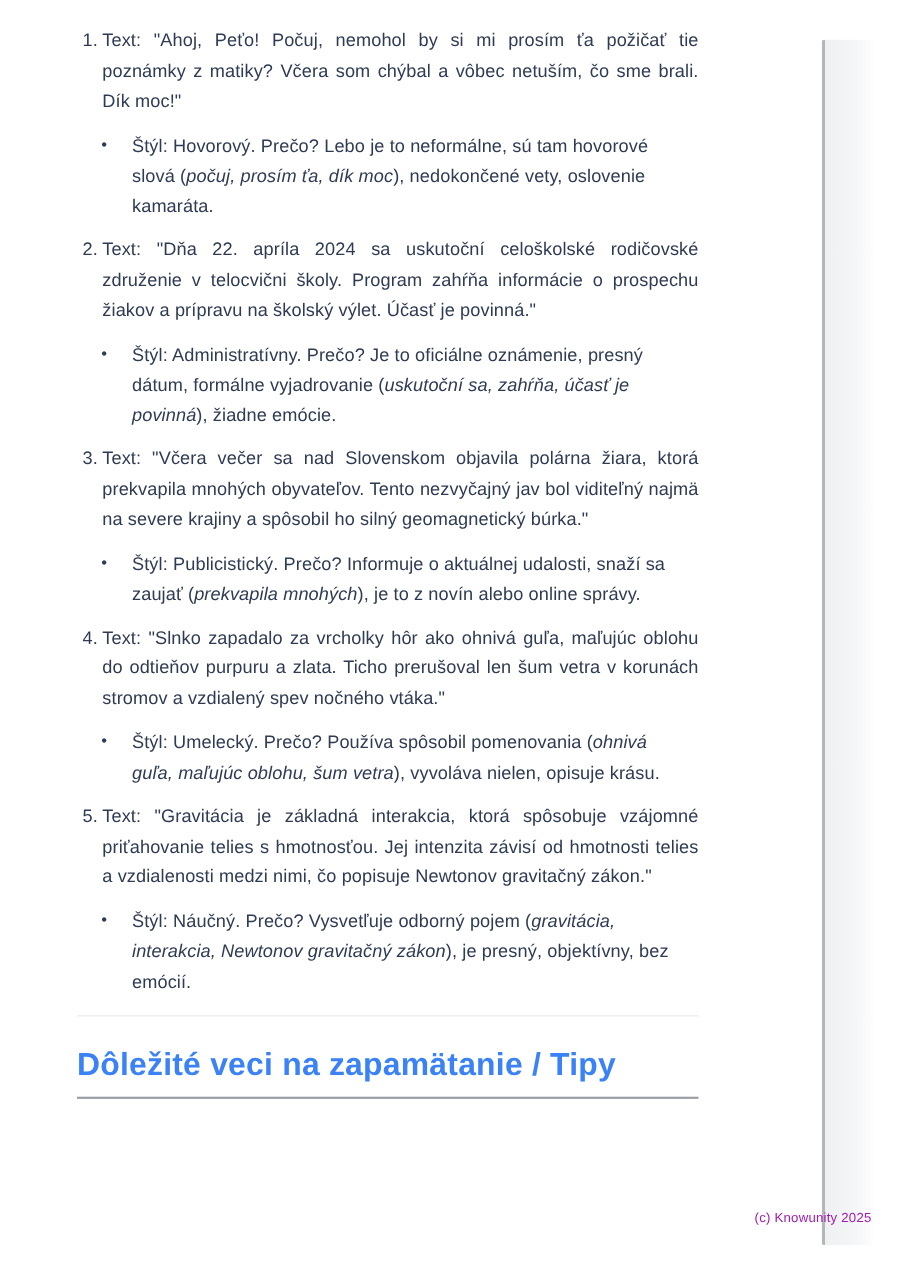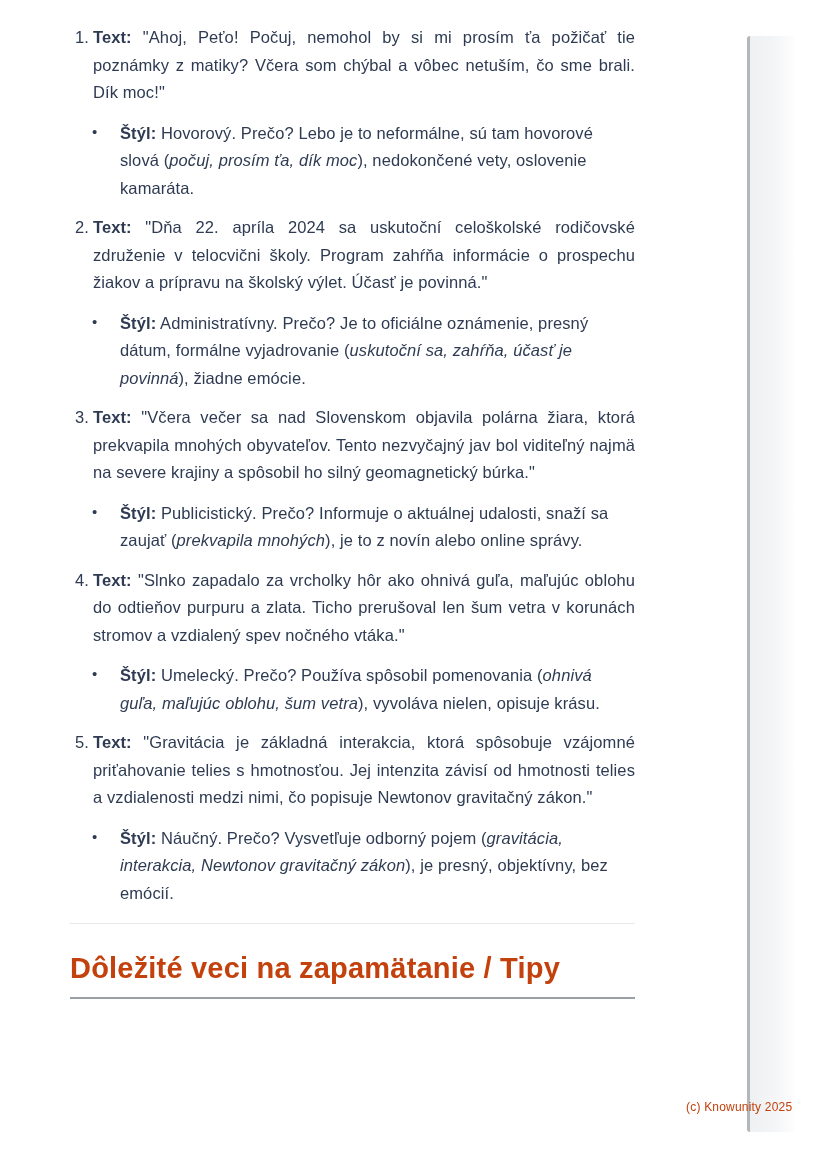--- a/index.html
+++ b/index.html
@@ -5,47 +5,47 @@
   html,body{margin:0;padding:0;background:#ffffff;}
   .screen{
     position:relative;width:828px;height:1171px;background:#ffffff;overflow:hidden;
     font-family:"Liberation Sans","DejaVu Sans",sans-serif;color:#2e3b52;
   }
   .content{position:absolute;left:70px;top:24px;width:565px;}
   .doc-list{list-style:none;margin:0;padding:0;font-size:16.5px;line-height:27.5px;letter-spacing:.1px;}
   .doc-item{position:relative;padding-left:23px;margin-bottom:12px;}
   .num-marker{position:absolute;left:0;top:0;width:19px;text-align:right;}
   .text-par{margin:0 0 13px 0;text-align:justify;}
-  .lbl{font-weight:700;}
+  .lbl{font-weight:400;}
   .sub-list{list-style:none;margin:0;padding:0;}
   .sub-item{position:relative;padding-left:15px;}
   .bullet-dot{position:absolute;left:-1px;top:-2px;font-size:15px;}
   .style-par{margin:12px;text-align:left;}
   .style-par em{font-style:italic;}
   hr.light-divider{border:none;border-top:1px solid #e7e8e9;margin:16px 0 0 0;height:0;}
   h2.section-heading{
-    font-size:29px;line-height:34px;font-weight:700;color:#c2410c;
+    font-size:29px;line-height:34px;font-weight:700;color:#3b82f6;
     margin:27px 0 0 0;padding:0 0 12px 0;border-bottom:2px solid #9aa0a6;letter-spacing:.2px;
   }
   .callout{
     position:relative;margin-top:25px;background:#eef0f2;border-radius:5px;
     padding:17px 26px 19px 30px;font-size:16.5px;line-height:30px;
   }
   .callout-bar{
     position:absolute;left:0;top:0;bottom:0;width:6px;background:#25304a;
     border-radius:5px 0 0 5px;
   }
   .page-edge{
     position:absolute;left:747px;top:36px;width:44px;height:1096px;
     background:linear-gradient(90deg,#eef0f2 0%,#f4f5f7 55%,#fdfdfe 100%);
     border-left:3px solid #b4b7ba;border-radius:3px 0 0 3px;
   }
   .watermark{
     position:absolute;left:686px;top:1100px;font-size:12px;line-height:14px;
-    color:#c2410c;white-space:nowrap;z-index:2;letter-spacing:.2px;
+    color:#a21caf;white-space:nowrap;z-index:2;letter-spacing:.2px;
   }
 </style>
 </head>
 <body>
 
 <div class="screen">
   <div class="content">
 
     <ol class="doc-list">
 

